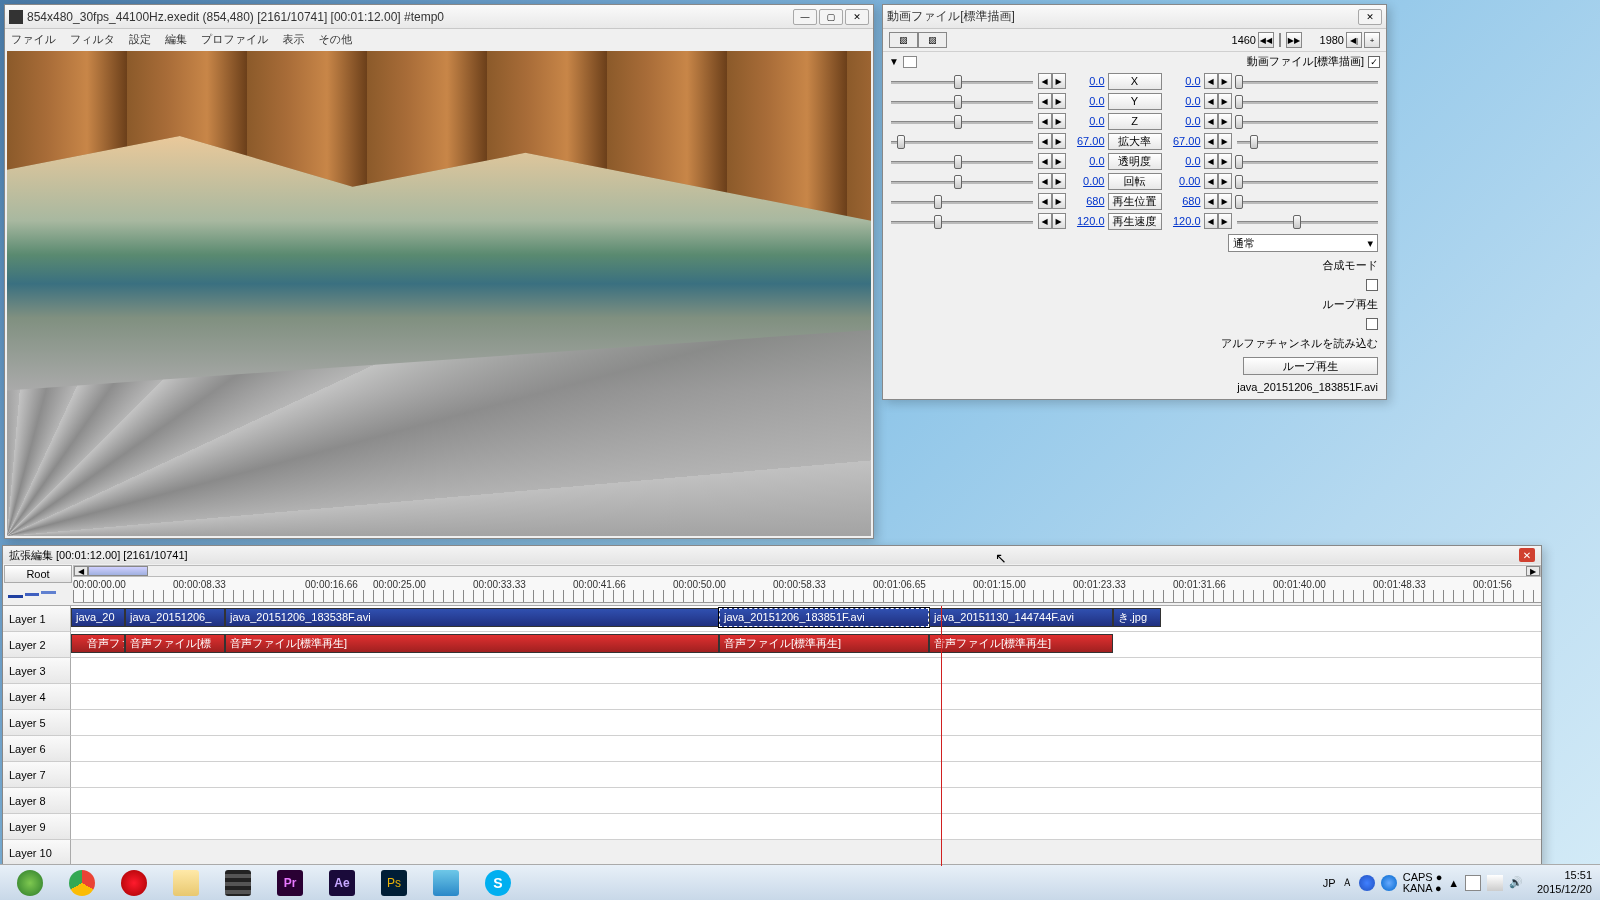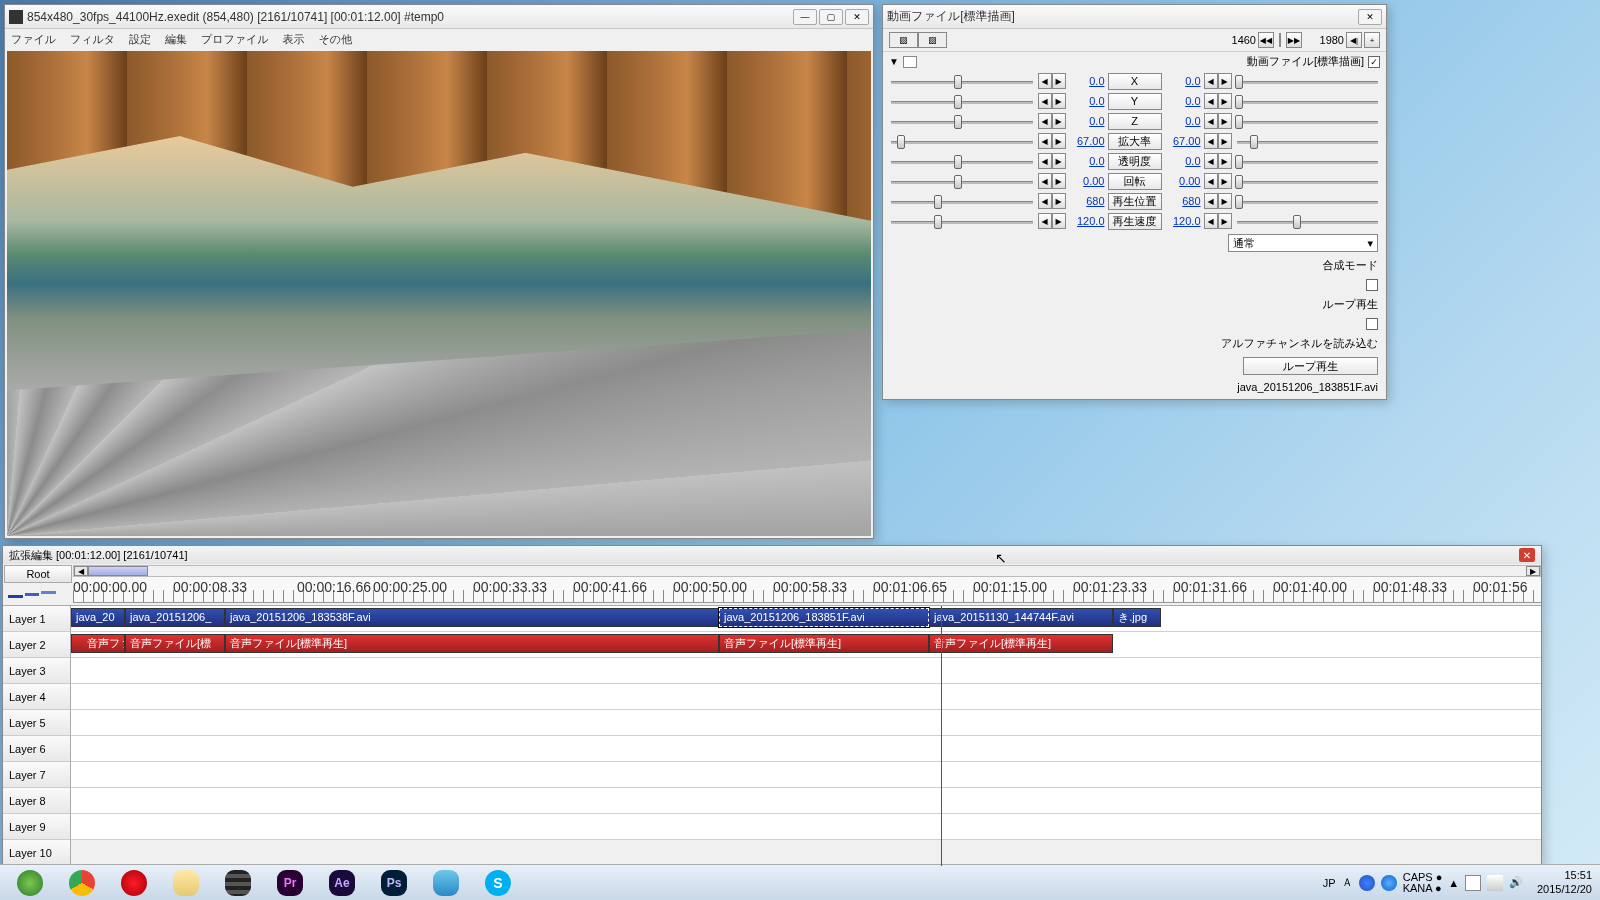--- a/index.html
+++ b/index.html
@@ -49,33 +49,33 @@
 .tl-top{display:flex;border-bottom:1px solid #aaa;}
 .rootbtn{width:68px;height:18px;border:1px solid #aaa;background:linear-gradient(#fff,#e4e4e4);text-align:center;line-height:16px;margin:1px;}
 .tl-scroll{flex:1;height:12px;border:1px solid #bbb;background:#f0f0f0;position:relative;margin-top:1px;}
 .tl-scroll .thumb{position:absolute;left:0;width:60px;top:0;bottom:0;background:linear-gradient(#d0d0ff,#a0b0e0);border:1px solid #888;}
 .tl-scroll .ar{position:absolute;top:0;bottom:0;width:14px;background:#e8e8e8;border:1px solid #888;font-size:8px;display:flex;align-items:center;justify-content:center;}
 .tl-body{display:flex;}
 .tl-labels{width:68px;}
 .tl-label{height:26px;border-right:1px solid #aaa;border-bottom:1px solid #ccc;display:flex;align-items:center;padding-left:6px;background:linear-gradient(#fafafa,#e8e8e8);font-size:11px;}
 .tl-tracks{flex:1;position:relative;}
 .ruler{height:26px;border-bottom:1px solid #999;position:relative;background:#f8f8f8;display:flex;}
-.ruler .rlab{position:absolute;top:2px;font-size:14px;color:#333;}
+.ruler .rlab{position:absolute;top:2px;font-size:10px;color:#333;}
 .ruler .ticks{position:absolute;left:0;right:0;bottom:0;height:12px;background:repeating-linear-gradient(90deg,#888 0,#888 1px,transparent 1px,transparent 10px);}
 .track{height:26px;border-bottom:1px solid #d0d0d0;position:relative;background:#fff;}
 .clip{position:absolute;top:2px;height:19px;border:1px solid #333;color:#fff;font-size:11px;padding:1px 4px;overflow:hidden;white-space:nowrap;line-height:15px;}
 .clip.audio{background:linear-gradient(#e03030,#a02020);}
 .clip.video{background:linear-gradient(#3050b0,#203080);}
 .clip.vsel{border:1px dashed #fff;outline:1px solid #000;}
 .playhead{position:absolute;top:0;bottom:0;width:1px;background:#d02020;left:870px;z-index:5;}
 .cursor{position:absolute;left:995px;top:550px;font-size:14px;color:#000;z-index:100;pointer-events:none;}
 
 .taskbar{position:absolute;left:0;right:0;bottom:0;height:36px;background:linear-gradient(#e8f0f8,#c8d8e8);border-top:1px solid #aaa;display:flex;align-items:center;padding:0 4px;}
 .tbico{width:48px;height:30px;border:1px solid transparent;display:flex;align-items:center;justify-content:center;margin:0 2px;border-radius:2px;}
-.tbico .ic{width:26px;height:26px;border-radius:9px;}
+.tbico .ic{width:26px;height:26px;border-radius:3px;}
 .tray{margin-left:auto;display:flex;align-items:center;gap:6px;padding-right:4px;}
 .tray .tico{width:16px;height:16px;}
 .clock{text-align:right;font-size:10px;line-height:1.2;margin-left:8px;}
 .zoom-ico{width:50px;height:20px;display:flex;margin:1px 4px;}
 .zoom-ico div{flex:1;border-bottom:3px solid #4060c0;margin:0 1px;}
 .zoom-ico div:nth-child(1){border-color:#2040a0;height:14px;}
 .zoom-ico div:nth-child(2){border-color:#4060c0;height:12px;}
 .zoom-ico div:nth-child(3){border-color:#6080d0;height:10px;}
 </style>
 </head>
@@ -326,21 +326,21 @@
     <div style="flex:1;">
       <div class="tl-scroll">
         <div class="ar" style="left:0">◀</div>
         <div class="thumb" style="left:14px;"></div>
         <div class="ar" style="right:0">▶</div>
       </div>
       <div class="ruler" id="ruler">
           <div class="ticks"></div>
           <span class="rlab" style="left: 0px;">00:00:00.00</span>
           <span class="rlab" style="left: 100px;">00:00:08.33</span>
-          <span class="rlab" style="left: 192px; padding-left: 32px;">00:00:16.66</span>
+          <span class="rlab" style="left: 200px; padding-left: 32px;">00:00:16.66</span>
           <span class="rlab" style="left: 300px;">00:00:25.00</span>
           <span class="rlab" style="left: 400px;">00:00:33.33</span>
           <span class="rlab" style="left: 500px;">00:00:41.66</span>
           <span class="rlab" style="left: 600px;">00:00:50.00</span>
           <span class="rlab" style="left: 700px;">00:00:58.33</span>
           <span class="rlab" style="left: 800px;">00:01:06.65</span>
           <span class="rlab" style="left: 900px;">00:01:15.00</span>
           <span class="rlab" style="left: 1000px;">00:01:23.33</span>
           <span class="rlab" style="left: 1100px;">00:01:31.66</span>
           <span class="rlab" style="left: 1200px;">00:01:40.00</span>
@@ -408,21 +408,21 @@
   <div class="tbico">
       <div class="ic" style="background:repeating-linear-gradient(#222 0 4px,#555 4px 8px);"></div>
     </div>
   <div class="tbico">
       <div class="ic" style="background:#2a0033;color:#e878ff;font-weight:bold;font-size:12px;display:flex;align-items:center;justify-content:center;">Pr</div>
     </div>
   <div class="tbico">
       <div class="ic" style="background:#1a0a3a;color:#c8a8ff;font-weight:bold;font-size:12px;display:flex;align-items:center;justify-content:center;">Ae</div>
     </div>
   <div class="tbico">
-      <div class="ic" style="background:#001e36;color:#c4b5fd;font-weight:bold;font-size:12px;display:flex;align-items:center;justify-content:center;">Ps</div>
+      <div class="ic" style="background:#001e36;color:#eab308;font-weight:normal;font-size:12px;display:flex;align-items:center;justify-content:center;">Ps</div>
     </div>
   <div class="tbico">
       <div class="ic" style="background:linear-gradient(#6ec8e8,#2a88c8);"></div>
     </div>
   <div class="tbico">
       <div class="ic" style="background:#00aff0;color:#fff;border-radius:50%;font-weight:bold;font-size:14px;display:flex;align-items:center;justify-content:center;">S</div>
     </div>
   <div class="tray">
     <span>JP</span>
     <span>Ａ</span>

